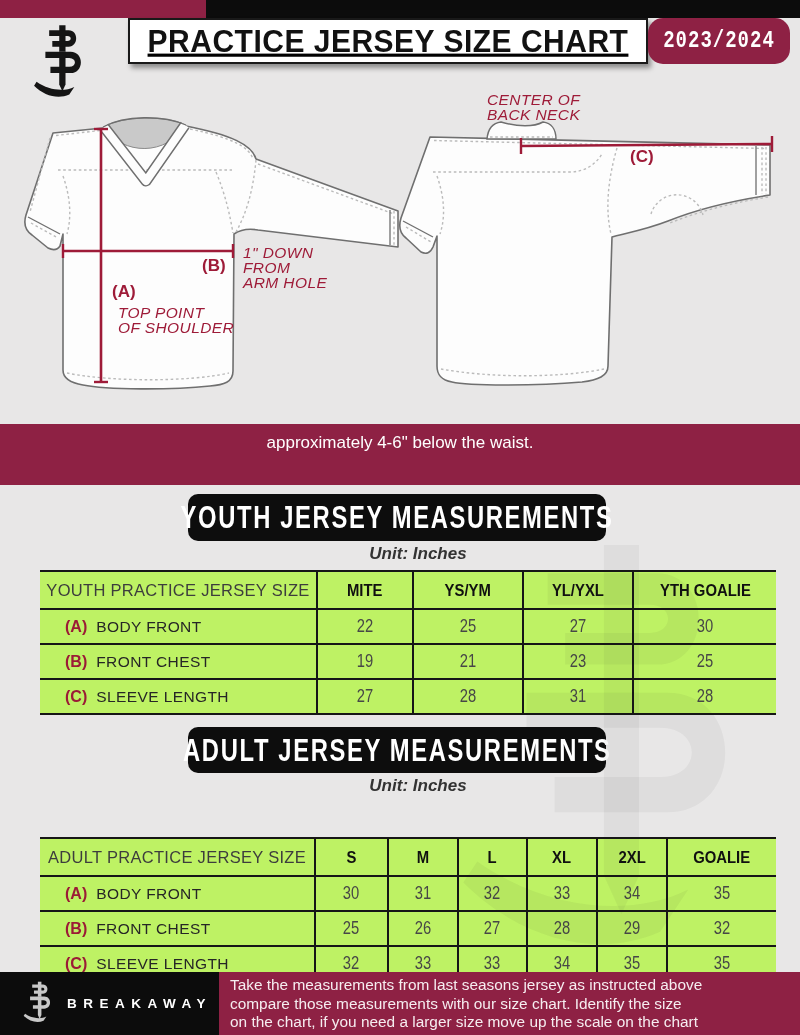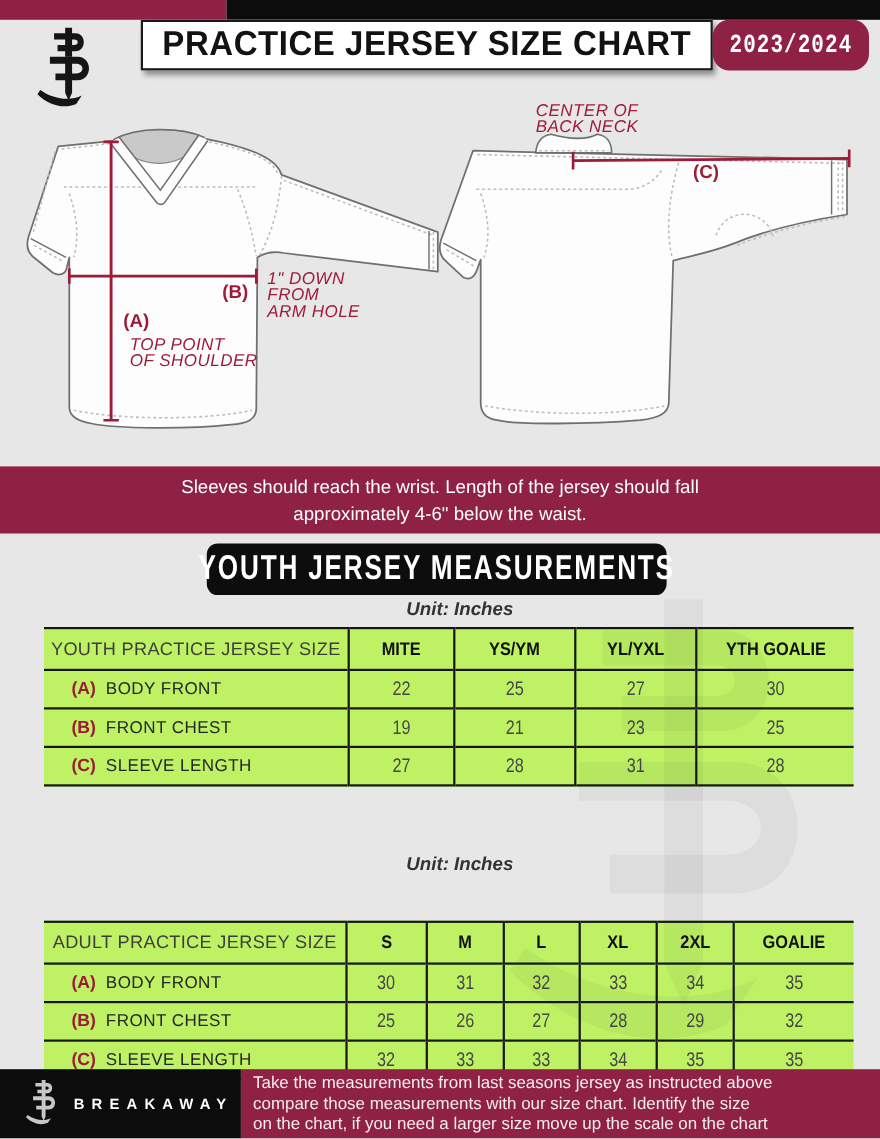--- a/index.html
+++ b/index.html
@@ -7,21 +7,21 @@
   .page{position:relative;width:800px;height:1035px;background:#E8E7E7;overflow:hidden;}
 
   
   .strip-maroon{position:absolute;left:0;top:0;width:206px;height:18px;background:#8E2144;}
   .strip-black{position:absolute;left:206px;top:0;width:594px;height:18px;background:#0C0C0C;}
 
   
   .brand-logo{position:absolute;left:26px;top:24px;width:74px;height:78px;color:#151515;}
   .title-bar{position:absolute;left:128px;top:18px;width:520px;height:46px;background:#FFFFFF;
              border:2px solid #191919;box-sizing:border-box;display:flex;align-items:center;
-             justify-content:center;box-shadow:3px 4px 5px rgba(0,0,0,0.40);}
+             justify-content:center;box-shadow:3px 4px 5px rgba(0,0,0,0.40);text-decoration:underline;}
   .title-bar span{font-size:30px;font-weight:bold;letter-spacing:0.5px;color:#121212;white-space:nowrap;
                   transform:scaleY(1.05);}
   .season-box{position:absolute;left:648px;top:18px;width:142px;height:46px;background:#8E2144;
               display:flex;align-items:center;justify-content:center;border-radius:15px;}
   .season-box span{font-family:"Liberation Mono",monospace;color:#FFFFFF;font-weight:bold;
                    font-size:19px;letter-spacing:1px;transform:scale(1,1.25);white-space:nowrap;}
 
   
   .diagram{position:absolute;left:0;top:84px;width:800px;height:340px;}
   .diagram text{font-family:"Liberation Sans",sans-serif;fill:#9E1B38;}
@@ -184,21 +184,20 @@
     <text class="ital" x="243" y="174">1" DOWN</text>
     <text class="ital" x="243" y="189">FROM</text>
     <text class="ital" x="243" y="204">ARM HOLE</text>
 
     <text class="keytxt" x="112" y="213">(A)</text>
     <text class="ital" x="118" y="234">TOP POINT</text>
     <text class="ital" x="118" y="249">OF SHOULDER</text>
   </svg>
 
   <div class="banner">
-    <div>Sleeves should reach the wrist. Length of the jersey should fall</div>
     <div>approximately 4-6" below the waist.</div>
   </div>
 
   <div class="section-title youth-title">
     <span>YOUTH JERSEY MEASUREMENTS</span>
   </div>
   <div class="unit youth-unit">Unit: Inches</div>
 
   <table class="meas youth-table">
     <colgroup>
@@ -233,20 +232,23 @@
     <tr>
       <td class="lbl"><span class="key">(C)</span><span class="rl">SLEEVE LENGTH</span></td>
       <td class="vline"><span class="num">27</span></td>
       <td class="vline"><span class="num">28</span></td>
       <td class="vline"><span class="num">31</span></td>
       <td class="vline"><span class="num">28</span></td>
     </tr>
   </tbody>
     </table>
 
+  <div class="section-title adult-title">
+    <span>ADULT JERSEY MEASUREMENTS</span>
+  </div>
   <div class="unit adult-unit">Unit: Inches</div>
 
   <table class="meas adult-table">
     <colgroup>
       <col style="width:275px">
         <col style="width:73px">
         <col style="width:70px">
         <col style="width:69px">
       <col style="width:70px">
         <col style="width:70px">

